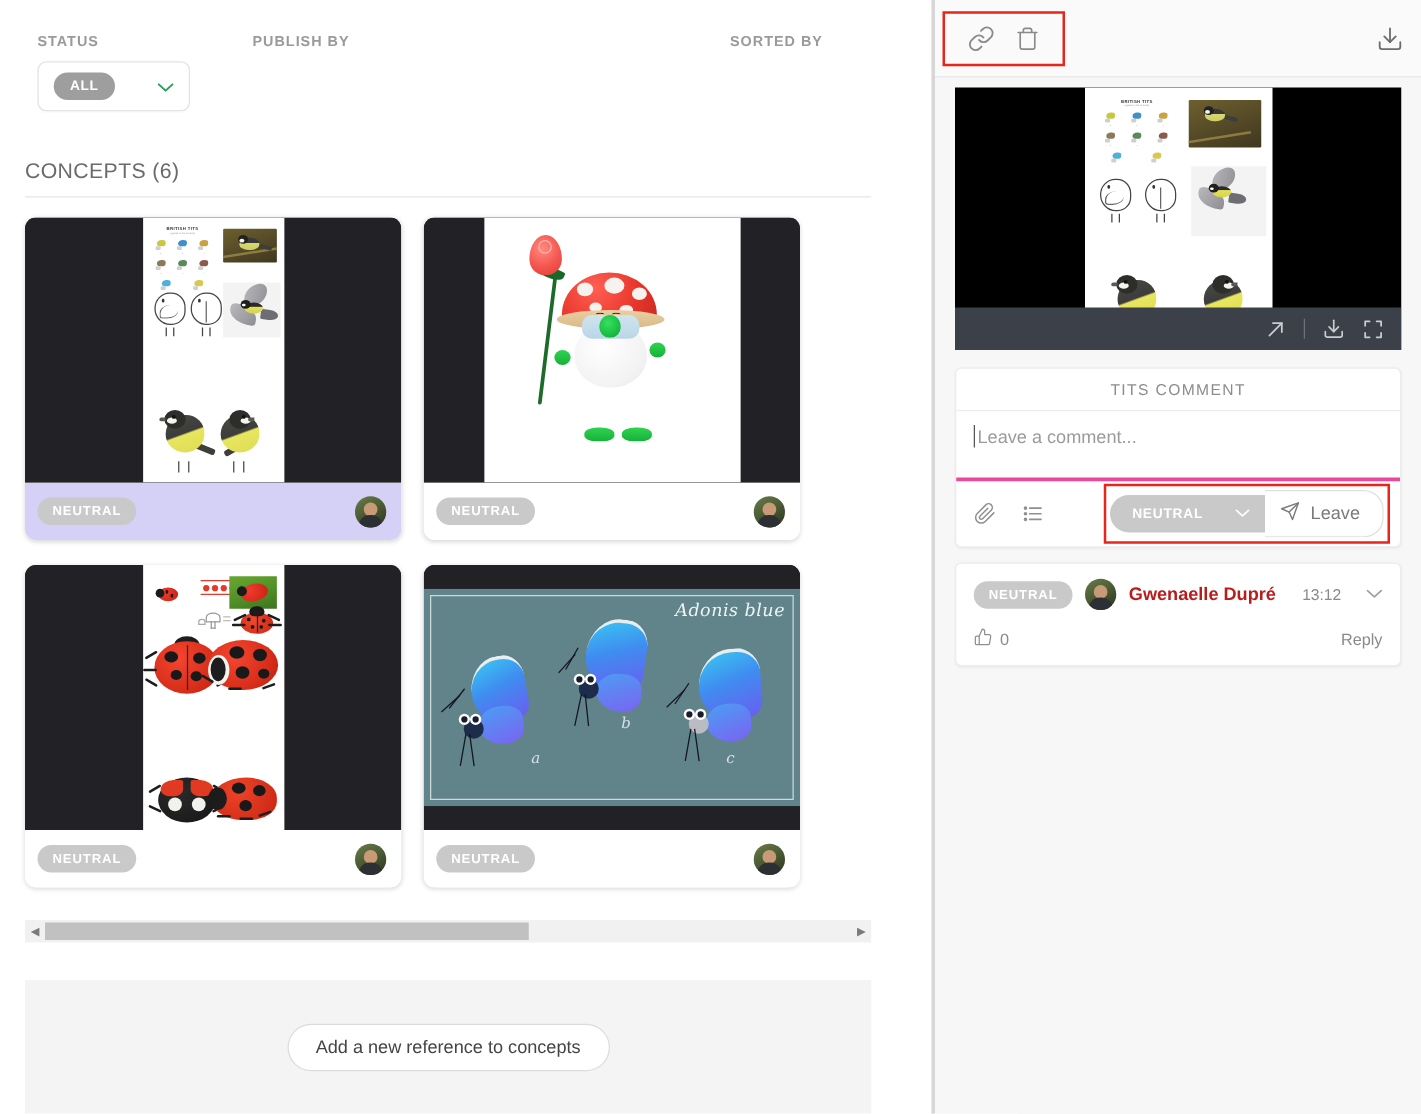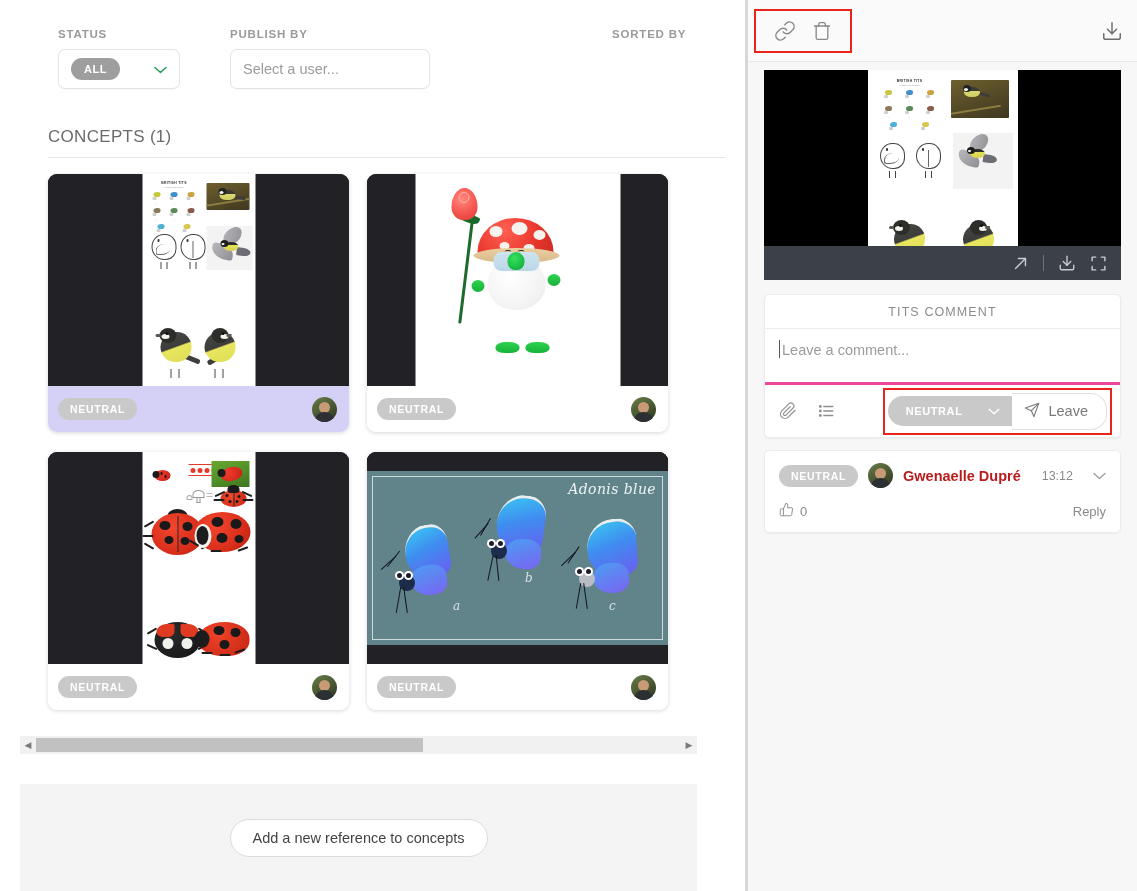--- a/index.html
+++ b/index.html
@@ -11,21 +11,20 @@
     overflow: hidden;
   }
   .app { position: relative; width: 1137px; height: 891px; display: flex; }
 
   
   .left-pane {
     width: 745px; height: 891px;
     background: #ffffff;
     position: relative;
     overflow: hidden;
-    padding-left: 28px;
   }
 
   
   .filters { display: flex; padding: 28px 0 0 30px; }
   .filter-block { position: relative; }
   .filter-label {
     font-size: 11.5px; letter-spacing: .8px; font-weight: 700;
     color: #9a9a9a; text-transform: uppercase; margin-bottom: 9px;
   }
   .select-box {
@@ -395,32 +394,29 @@
           <span class="chev">
             <svg width="13" height="8" viewBox="0 0 13 8" fill="none">
                 <path d="M1 1.5L6.5 6.5L12 1.5" stroke="#2aa05a" stroke-width="1.6" stroke-linecap="round" stroke-linejoin="round"></path>
               </svg>
           </span>
         </div>
       </div>
 
       <div class="filter-block fb-publish">
         <div class="filter-label">PUBLISH BY</div>
-        <div class="select-box">
-          <span class="placeholder-txt">Select a user...</span>
-        </div>
       </div>
 
       <div class="filter-block fb-sorted">
         <div class="filter-label">SORTED BY</div>
       </div>
     </div>
 
     <div class="section-head">
-      <div class="section-title">CONCEPTS (1)</div>
+      <div class="section-title">CONCEPTS (6)</div>
     </div>
 
     <div class="cards">
 
       <div class="card selected">
         <div class="card-thumb">
           <div class="board">
             <div class="board-inner">
               <div class="mini-chart">
                 <div class="mc-title">BRITISH TITS</div>

